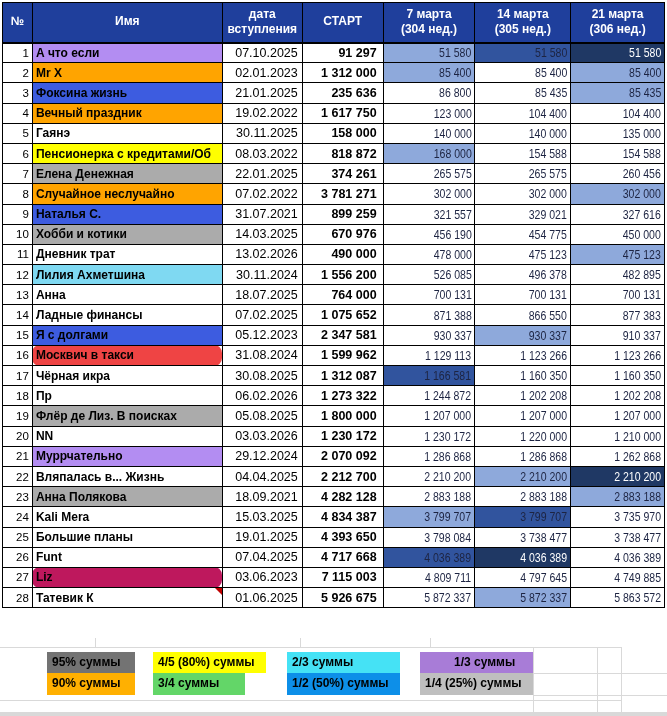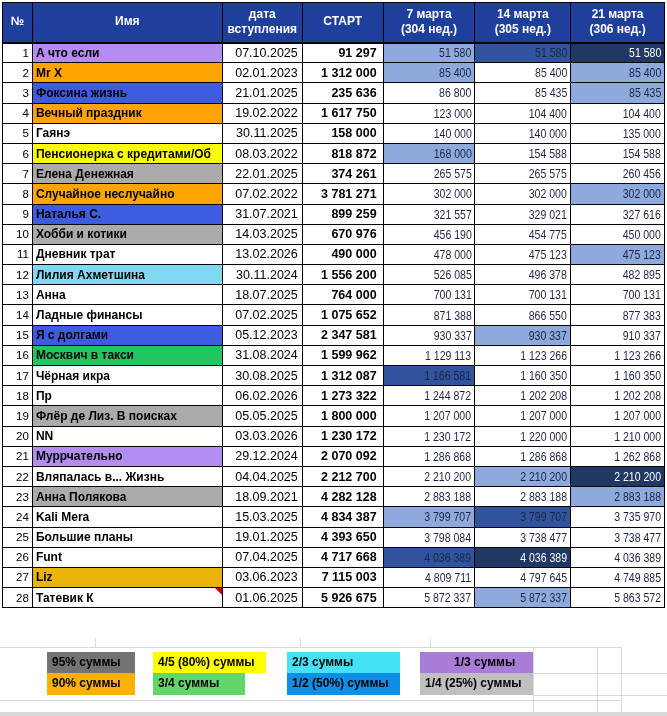--- a/index.html
+++ b/index.html
@@ -190,21 +190,21 @@
           <td class="num">15</td>
           <td class="name" style="background: rgb(61, 92, 224);">Я с долгами</td>
           <td class="date">05.12.2023</td>
           <td class="start">2 347 581</td>
           <td class="week"><span class="cnd">930 337</span></td>
           <td class="week" style="background: rgb(142, 169, 219);"><span class="cnd">930 337</span></td>
           <td class="week"><span class="cnd">910 337</span></td>
         </tr>
         <tr>
           <td class="num">16</td>
-          <td class="name" style="background: #22c55e;">Москвич в такси</td>
+          <td class="name" style="background: #ef4444; border-radius: 8px;">Москвич в такси</td>
           <td class="date">31.08.2024</td>
           <td class="start">1 599 962</td>
           <td class="week"><span class="cnd">1 129 113</span></td>
           <td class="week"><span class="cnd">1 123 266</span></td>
           <td class="week"><span class="cnd">1 123 266</span></td>
         </tr>
         <tr>
           <td class="num">17</td>
           <td class="name">Чёрная икра</td>
           <td class="date">30.08.2025</td>
@@ -218,21 +218,21 @@
           <td class="name">Пр</td>
           <td class="date">06.02.2026</td>
           <td class="start">1 273 322</td>
           <td class="week"><span class="cnd">1 244 872</span></td>
           <td class="week"><span class="cnd">1 202 208</span></td>
           <td class="week"><span class="cnd">1 202 208</span></td>
         </tr>
         <tr>
           <td class="num">19</td>
           <td class="name" style="background: rgb(171, 171, 171);">Флёр де Лиз. В поисках</td>
-          <td class="date">05.05.2025</td>
+          <td class="date">05.08.2025</td>
           <td class="start">1 800 000</td>
           <td class="week"><span class="cnd">1 207 000</span></td>
           <td class="week"><span class="cnd">1 207 000</span></td>
           <td class="week"><span class="cnd">1 207 000</span></td>
         </tr>
         <tr>
           <td class="num">20</td>
           <td class="name">NN</td>
           <td class="date">03.03.2026</td>
           <td class="start">1 230 172</td>
@@ -289,21 +289,21 @@
           <td class="num">26</td>
           <td class="name">Funt</td>
           <td class="date">07.04.2025</td>
           <td class="start">4 717 668</td>
           <td class="week" style="background: rgb(49, 84, 158);"><span class="cnd">4 036 389</span></td>
           <td class="week wk-dark" style="background: rgb(31, 56, 100);"><span class="cnd">4 036 389</span></td>
           <td class="week"><span class="cnd">4 036 389</span></td>
         </tr>
         <tr>
           <td class="num">27</td>
-          <td class="name" style="background: #eab308;">Liz</td>
+          <td class="name" style="background: #be185d; border-radius: 8px;">Liz</td>
           <td class="date">03.06.2023</td>
           <td class="start">7 115 003</td>
           <td class="week"><span class="cnd">4 809 711</span></td>
           <td class="week"><span class="cnd">4 797 645</span></td>
           <td class="week"><span class="cnd">4 749 885</span></td>
         </tr>
         <tr>
           <td class="num">28</td>
           <td class="name">Татевик К<span class="comment"></span></td>
           <td class="date">01.06.2025</td>

